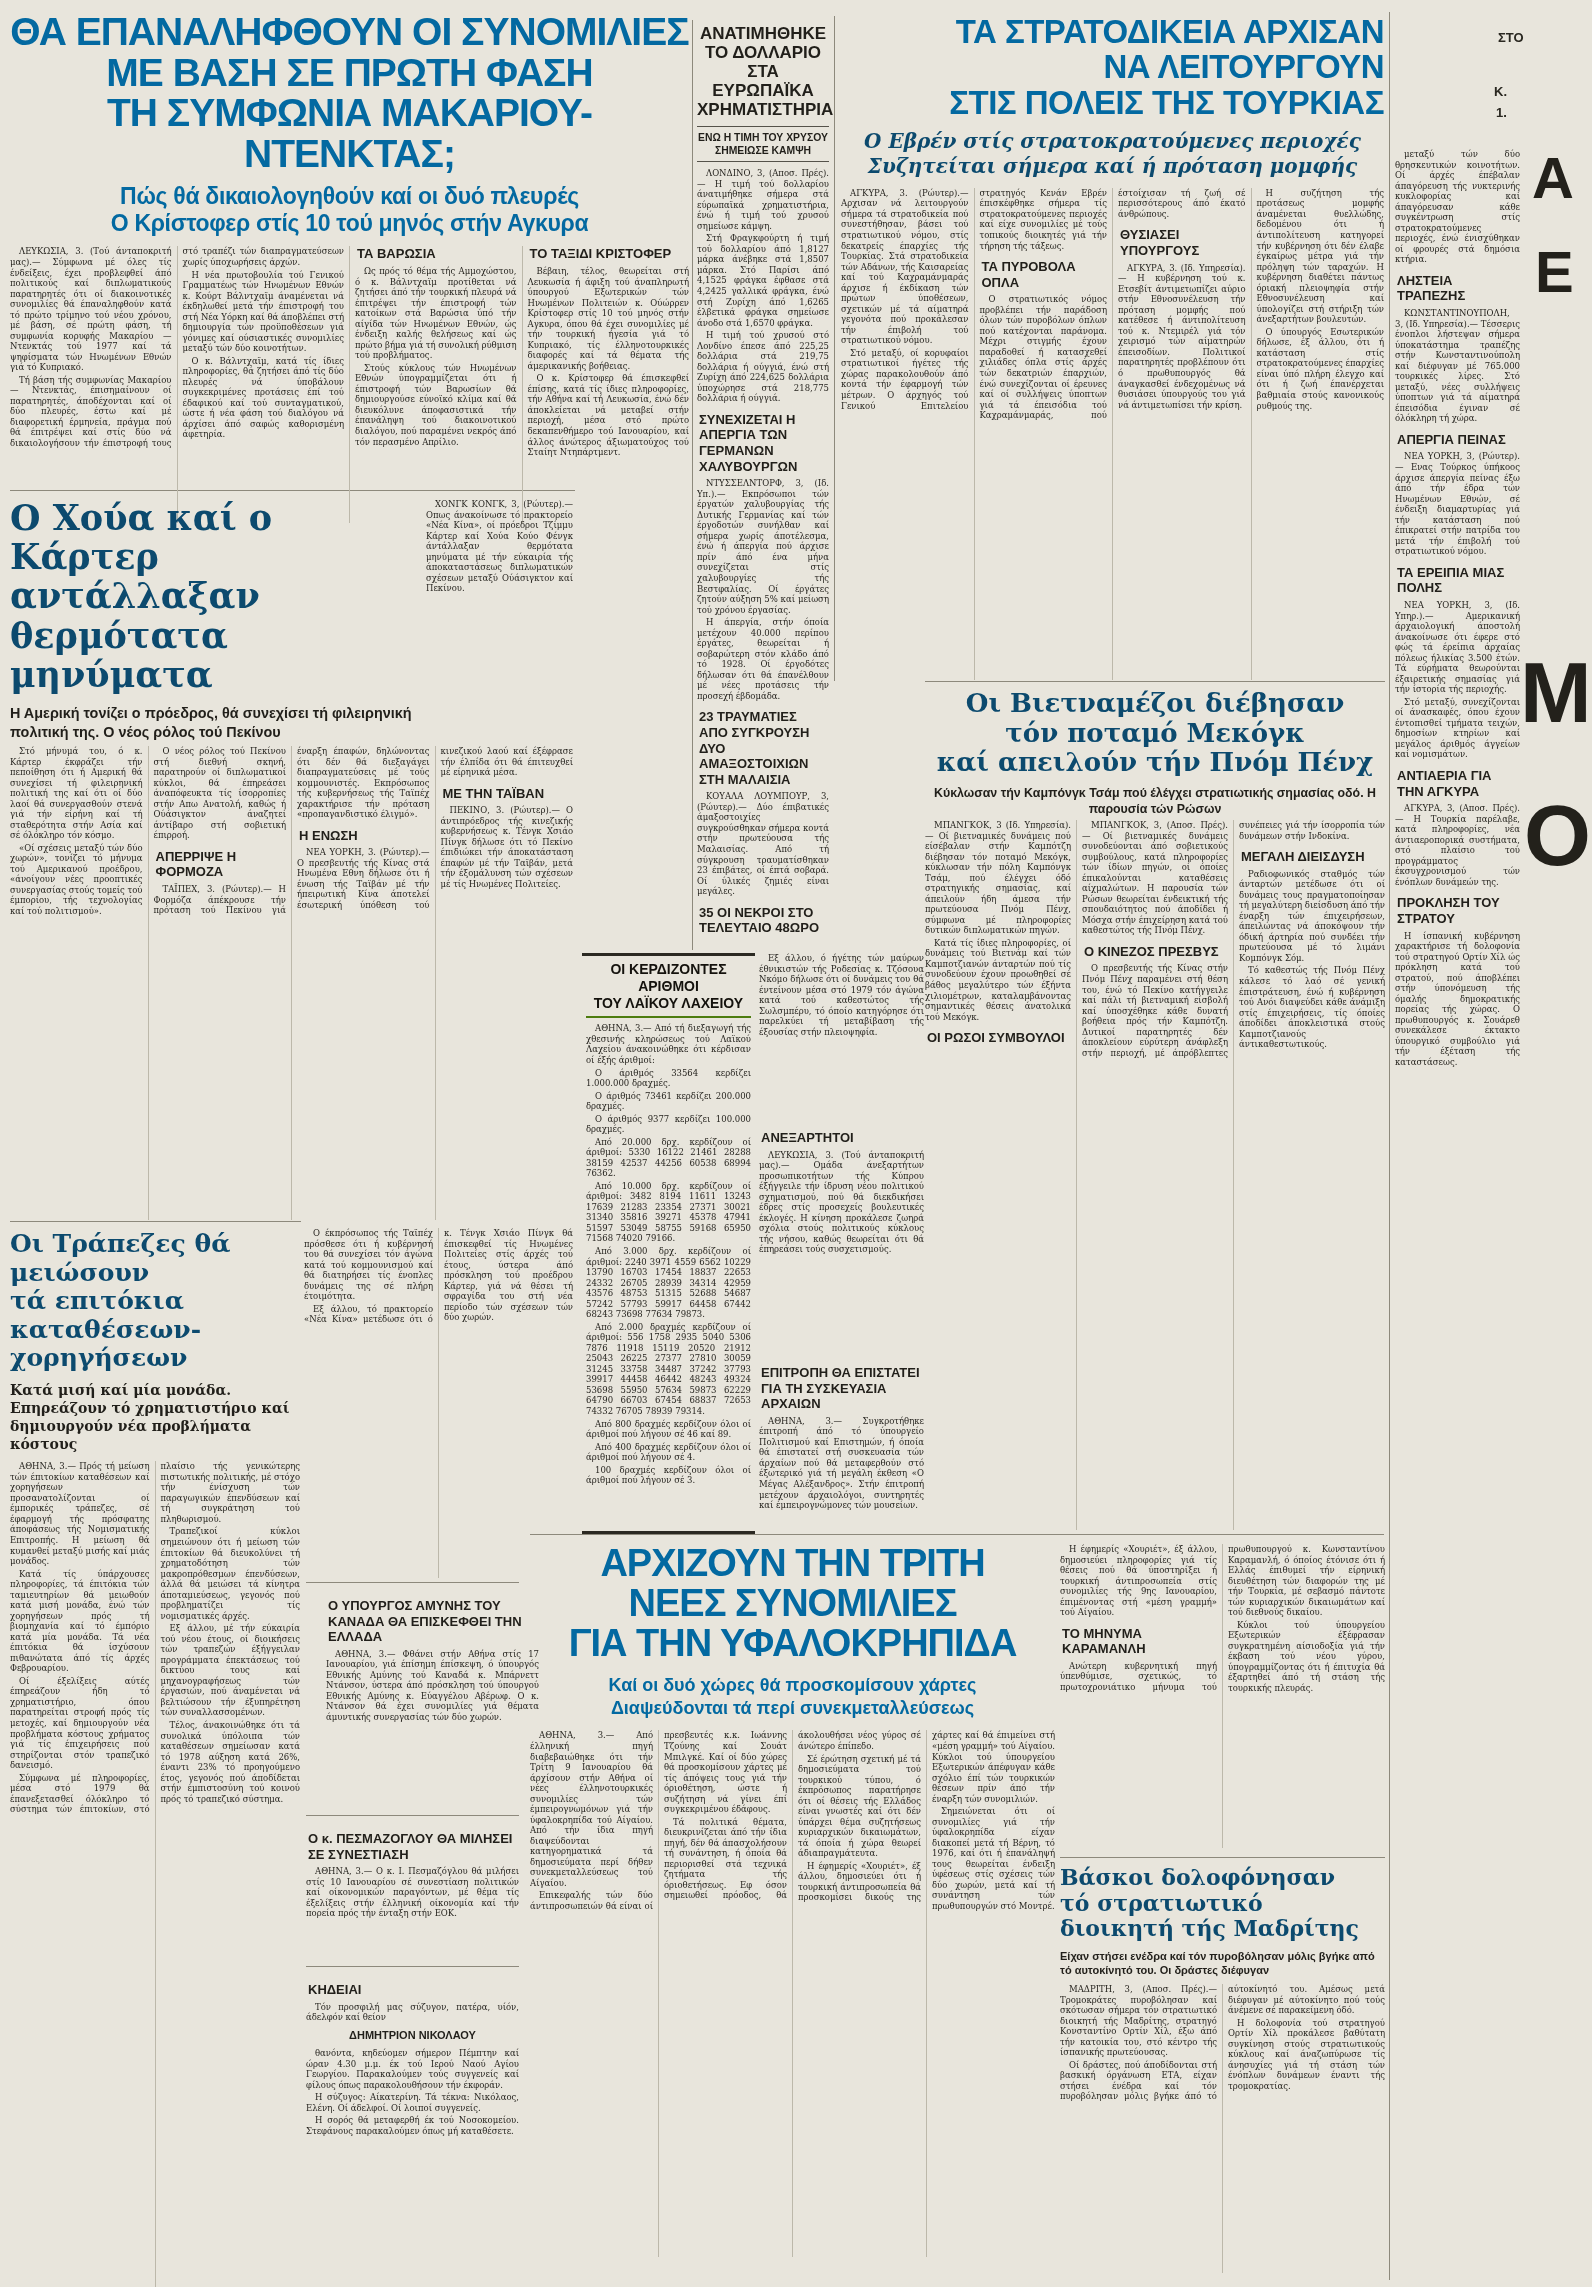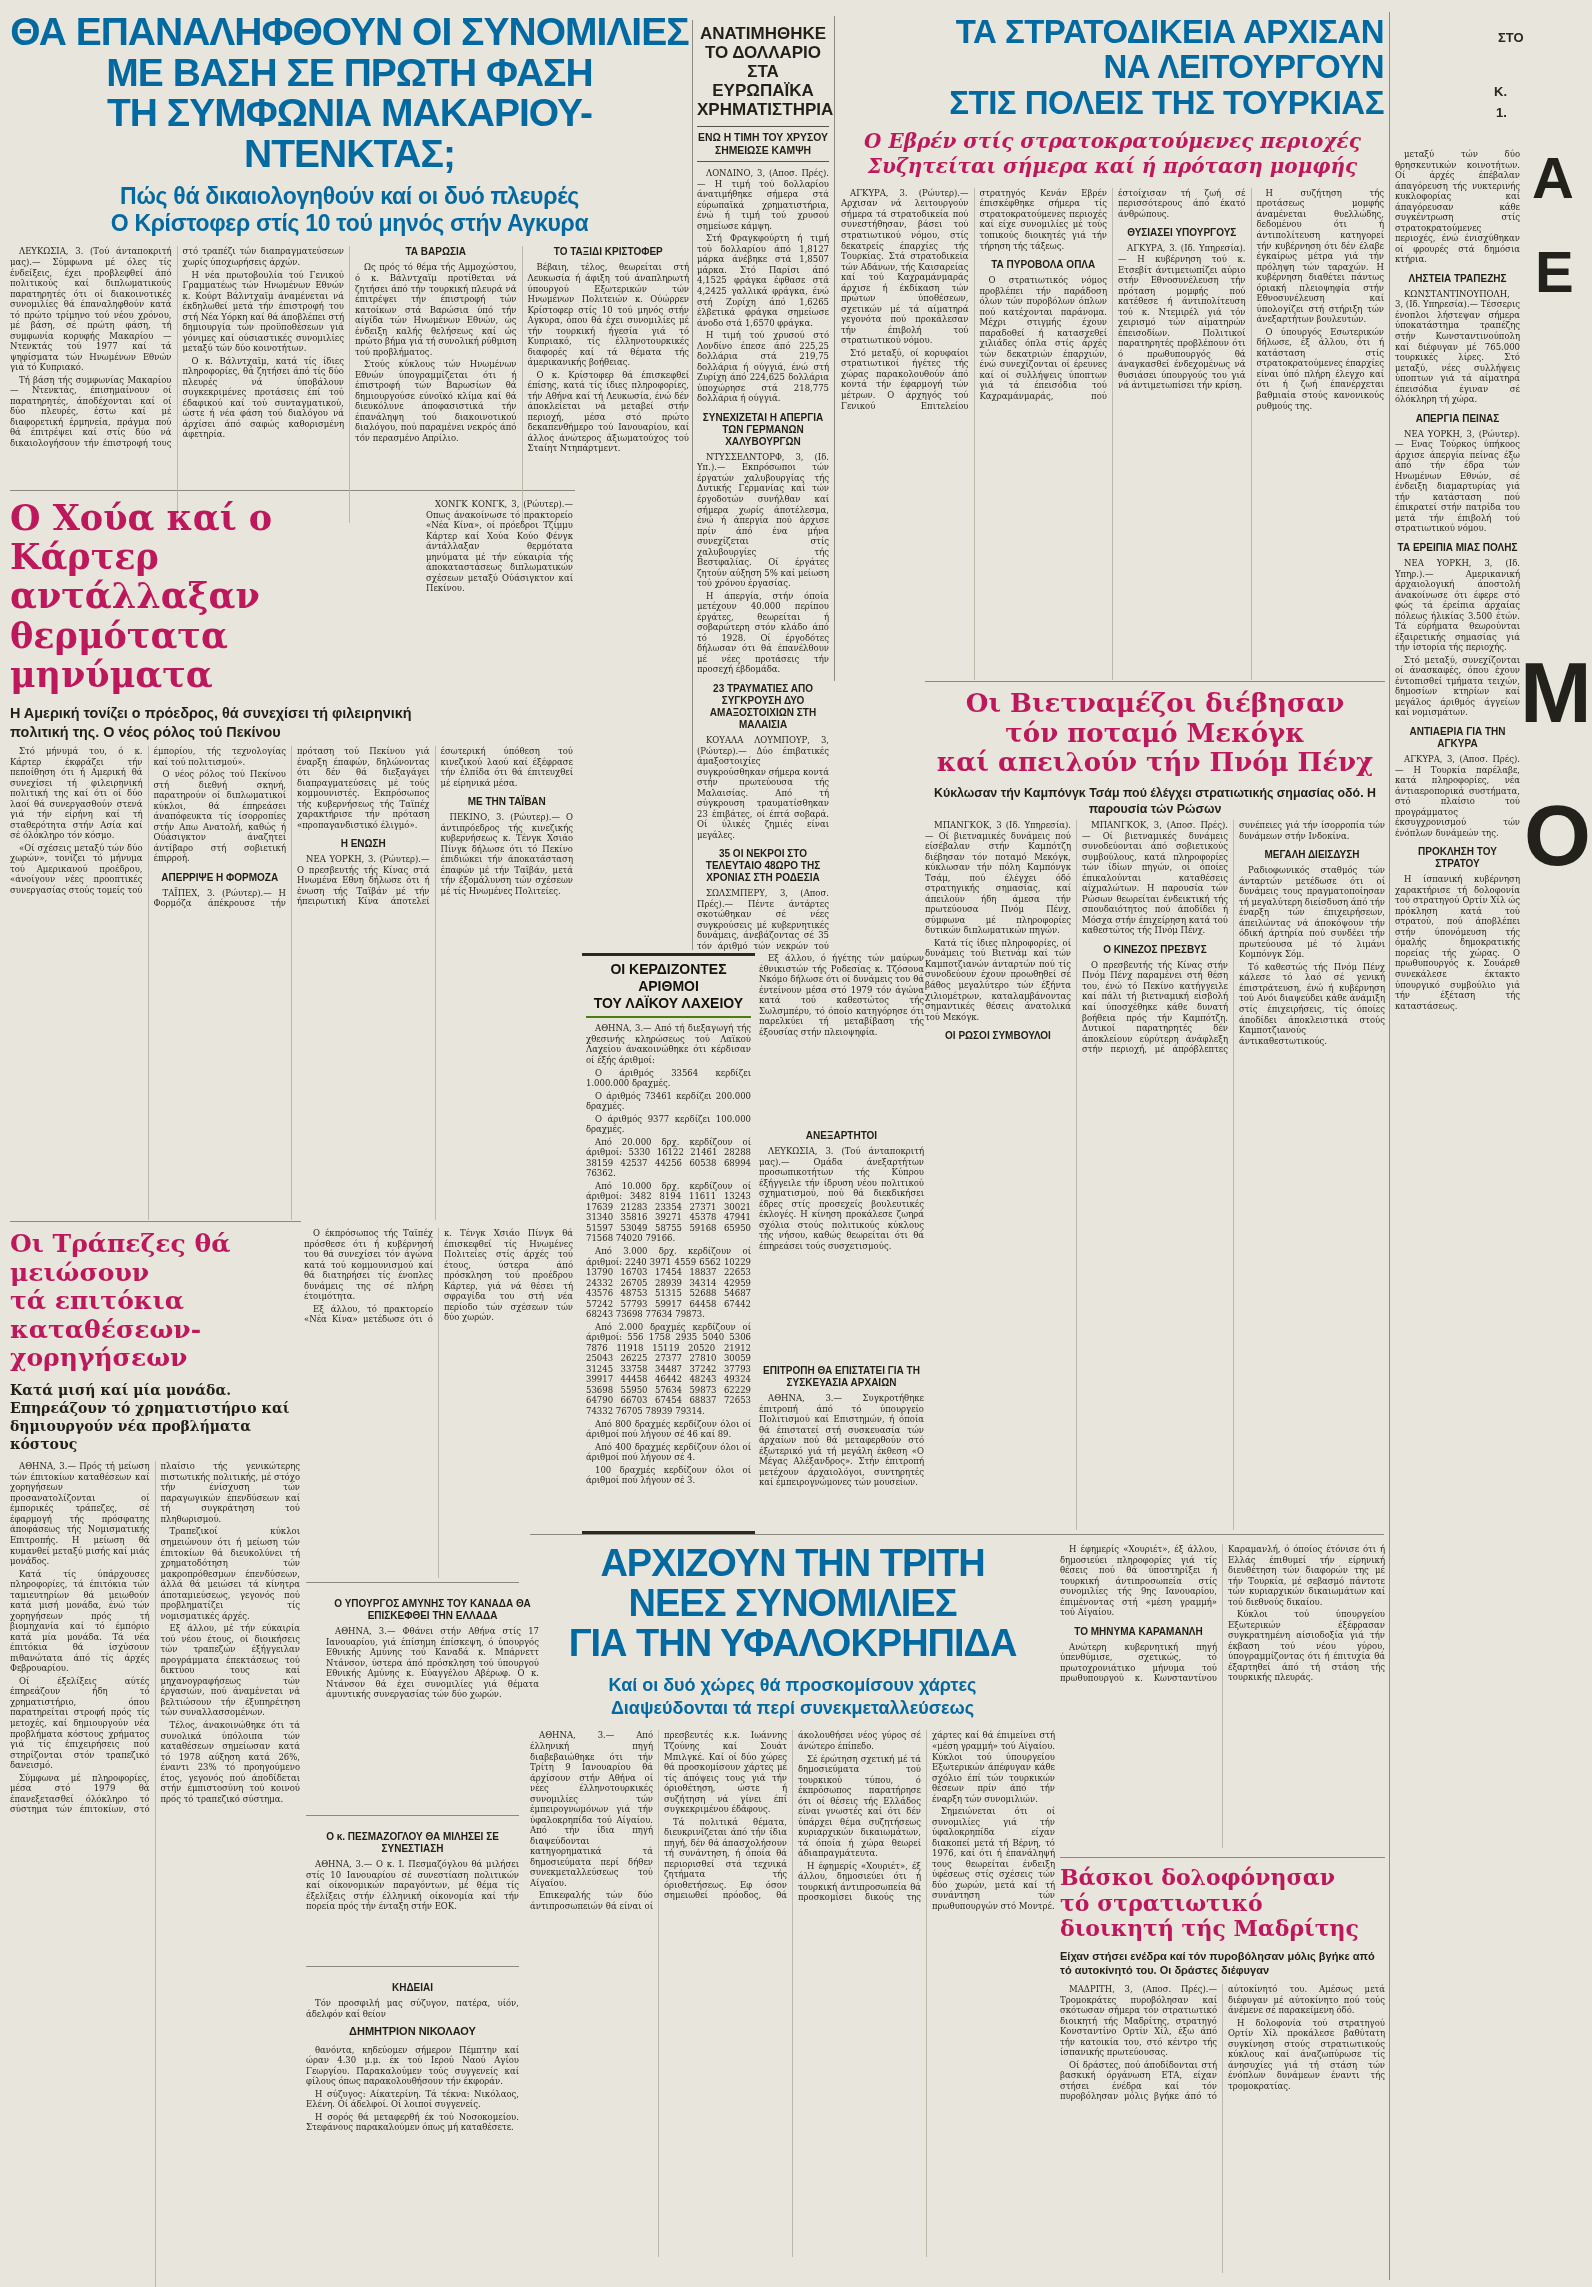--- a/index.html
+++ b/index.html
@@ -8,37 +8,37 @@
   .art{position:absolute;}
   
   .hl{font-family:"Liberation Sans",sans-serif;font-weight:700;color:#0369a1;}
   .center{text-align:center;}
   .hl-40{font-size:39px;line-height:1.04;letter-spacing:-1px;}
   .hl-38{font-size:38px;line-height:1.05;letter-spacing:-1px;}
   .hl-34{font-size:33px;line-height:1.07;letter-spacing:-0.5px;text-align:right;}
   .sub-24{font-size:23px;line-height:1.18;margin-top:9px;letter-spacing:-0.3px;}
   .sub-18{font-size:18px;line-height:1.3;margin-top:10px;}
   .sub-serif-20{font-family:"DejaVu Serif",serif;font-weight:700;font-style:italic;font-size:20px;line-height:1.25;margin-top:9px;}
-  .serif-hl{font-family:"DejaVu Serif",serif;font-weight:700;color:#be185d;}
+  .serif-hl{font-family:"DejaVu Serif",serif;font-weight:700;color:#0c4a6e;}
   .hl-s36{font-size:35px;line-height:1.12;}
   .hl-s27{font-size:26px;line-height:1.14;}
   .hl-s25{font-size:25px;line-height:1.14;}
   .hl-s23{font-size:22px;line-height:1.16;}
   .subhead-15{font-family:"Liberation Sans",sans-serif;font-weight:700;font-size:14.4px;line-height:1.3;margin-top:10px;}
   .subhead-12{font-family:"Liberation Sans",sans-serif;font-weight:700;font-size:12.4px;line-height:1.3;margin-top:7px;}
   .subhead-serif13{font-family:"DejaVu Serif",serif;font-weight:700;font-size:14px;line-height:1.3;margin-top:8px;}
   .subhead-11{font-family:"Liberation Sans",sans-serif;font-weight:700;font-size:11px;line-height:1.3;margin-top:7px;}
   .kicker{font-family:"Liberation Sans",sans-serif;font-weight:700;font-size:17px;line-height:1.12;text-align:center;}
   .kicker-sub{font-family:"Liberation Sans",sans-serif;font-weight:700;font-size:10.4px;line-height:1.25;text-align:center;
               margin-top:7px;padding:4px 0;border-top:1px solid #55524a;border-bottom:1px solid #55524a;}
   
   .body{font-size:8.5px;line-height:1.24;text-align:justify;column-gap:11px;column-rule:1px solid #bcb8aa;overflow:hidden;}
   .cols-1{column-count:1;}.cols-2{column-count:2;}.cols-3{column-count:3;}.cols-4{column-count:4;}
   .flow-p{margin:0 0 2px;text-indent:9px;}
-  .flow-h{font-family:"Liberation Sans",sans-serif;font-weight:700;font-size:10px;line-height:1.2;text-align:center;text-indent:0;margin:8px 2px 4px;}
+  .flow-h{font-family:"Liberation Sans",sans-serif;font-weight:700;font-size:13px;line-height:1.2;text-align:left;text-indent:0;margin:8px 2px 4px;}
   .flow-n{font-family:"Liberation Sans",sans-serif;font-weight:700;font-size:11px;text-align:center;text-indent:0;margin:6px 0;}
   
   .vr{position:absolute;width:1px;background:#8d897c;}
   .hr{position:absolute;height:1px;background:#8d897c;}
   
   .lottery{border-top:3px solid #2b2922;border-bottom:3px solid #2b2922;padding:5px 4px;box-sizing:border-box;}
   .lottery .item-head{border-bottom:2px solid #4d7c0f;padding-bottom:5px;margin-bottom:5px;}
   .item-head{font-family:"Liberation Sans",sans-serif;font-weight:700;font-size:14px;line-height:1.2;text-align:center;color:#14120d;}
   
   .frag{position:absolute;font-family:"Liberation Sans",sans-serif;font-weight:700;font-size:13px;color:#2a2821;}

